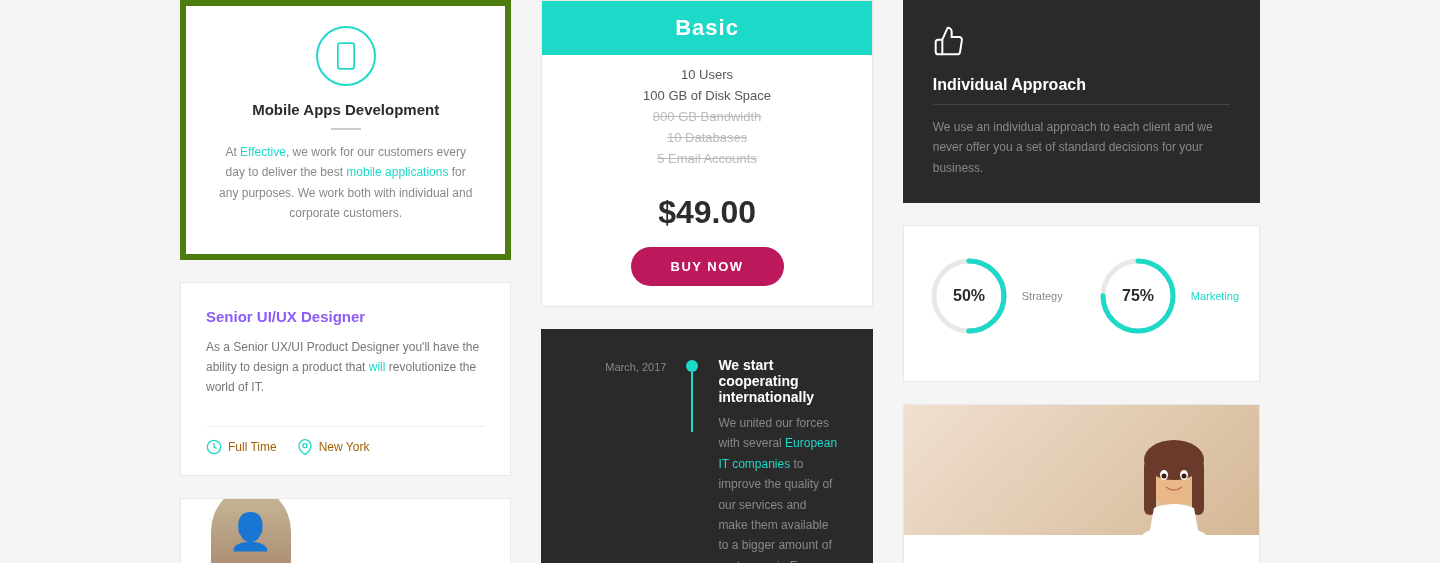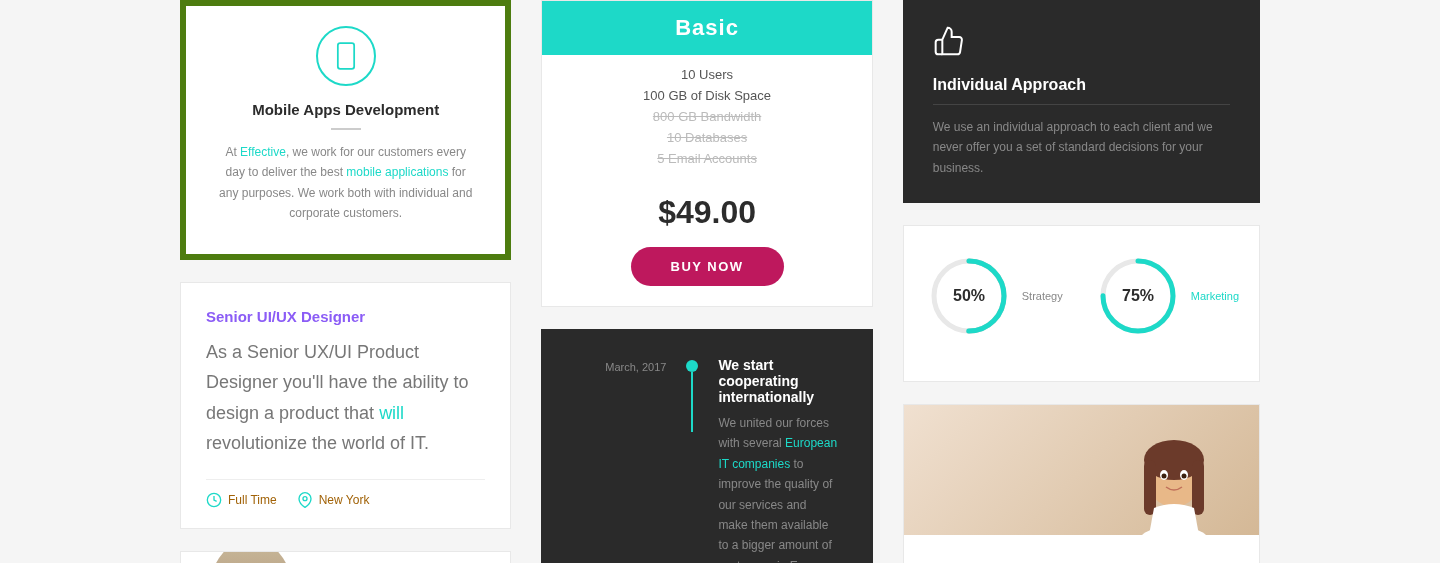--- a/index.html
+++ b/index.html
@@ -65,24 +65,24 @@
       padding: 25px 25px 20px;
       margin-bottom: 10px;
     }
     .card-job h3 {
       font-size: 15px;
       font-weight: 600;
       color: #8b5cf6;
       margin-bottom: 12px;
     }
     .card-job p {
-      font-size: 18px;
+      font-size: 12px;
       color: #777;
       line-height: 1.7;
-      margin-bottom: 20px;
+      margin-bottom: 28px;
     }
     .card-job p span.highlight {
       color: #1dd9c8;
     }
     .card-job .job-meta {
       display: flex;
       align-items: center;
       gap: 20px;
       padding-top: 12px;
       border-top: 1px solid #eee;

